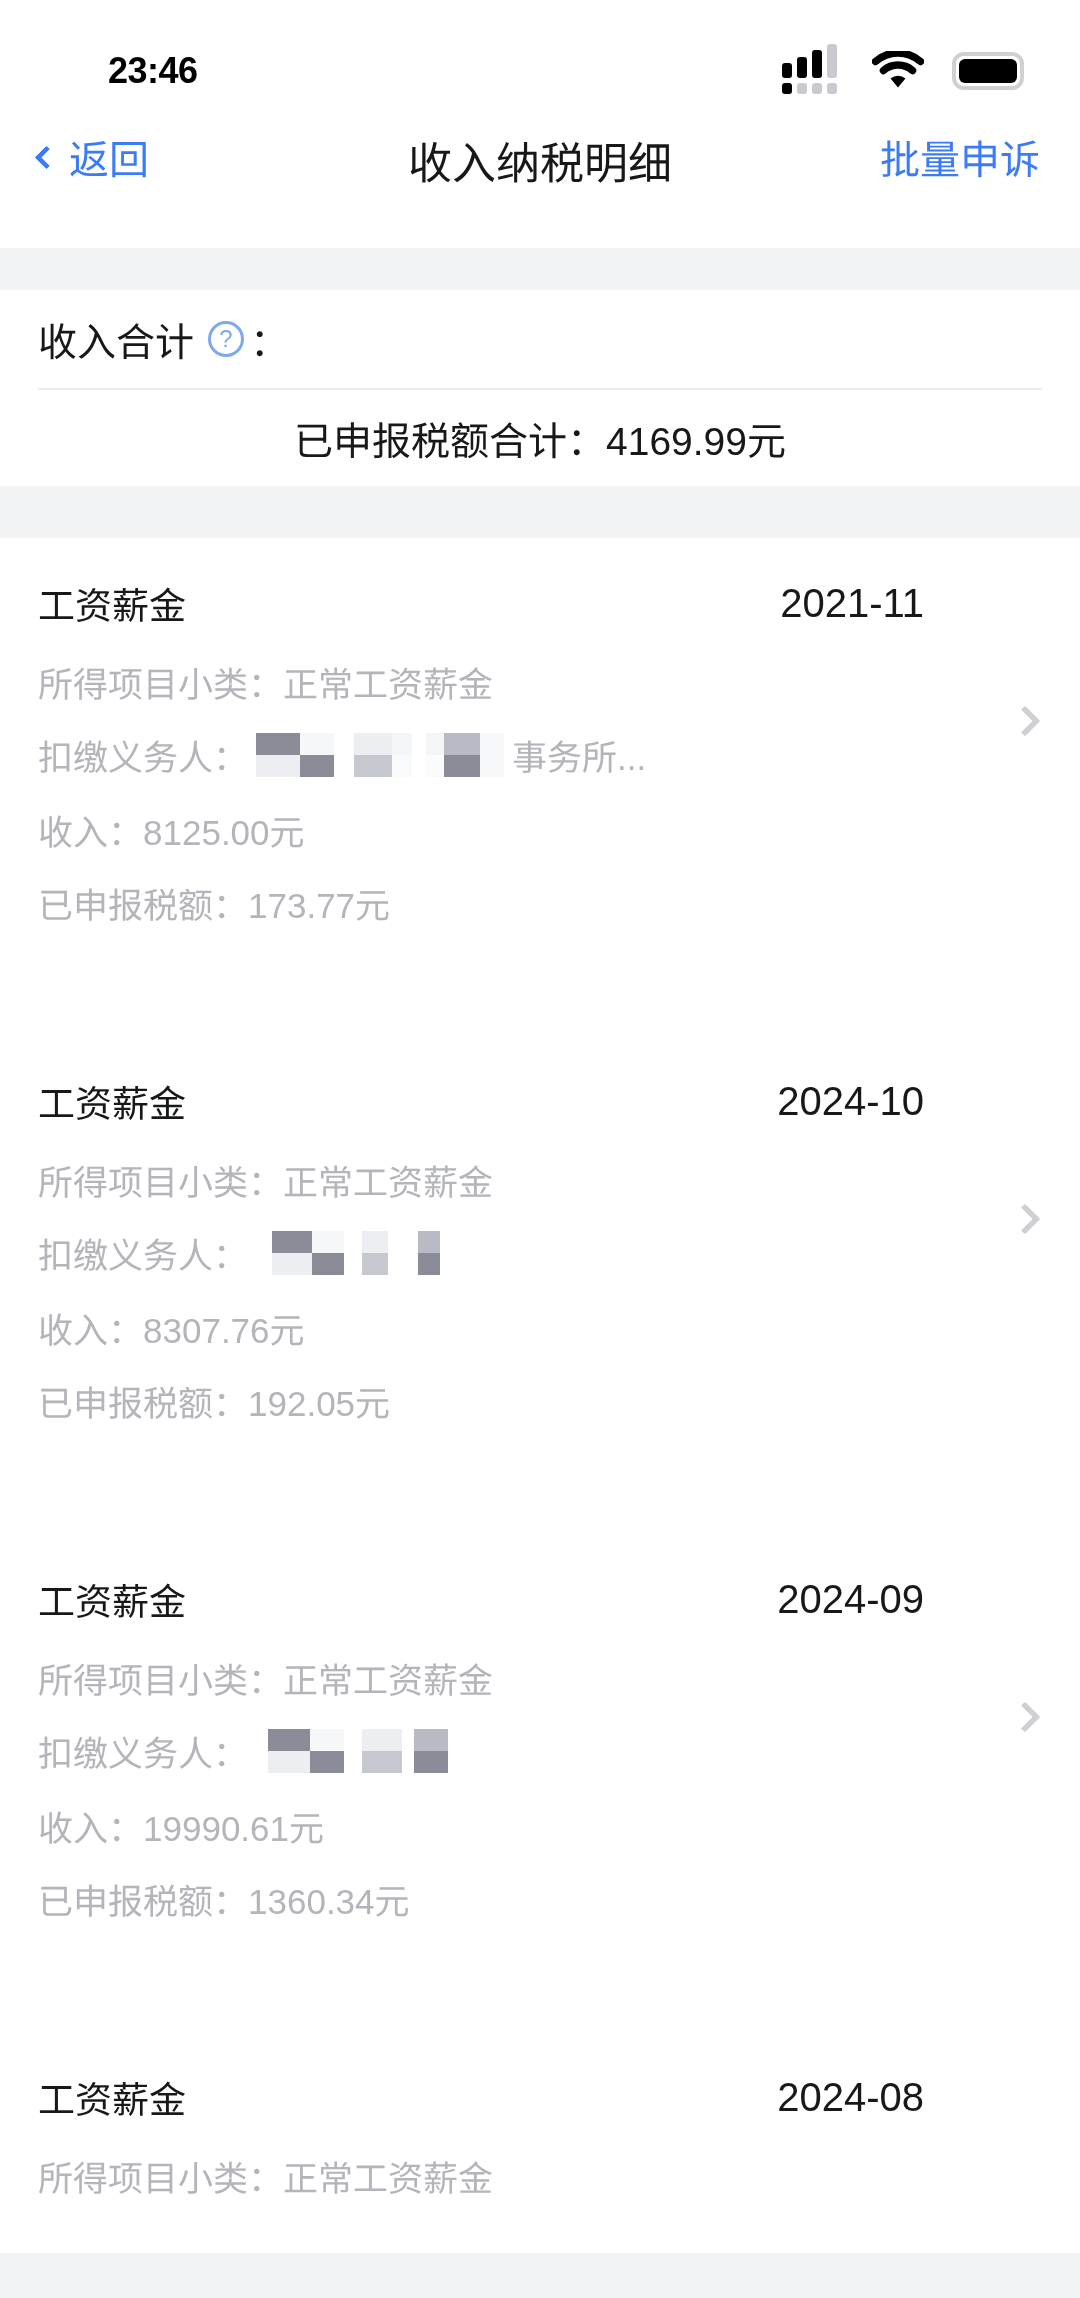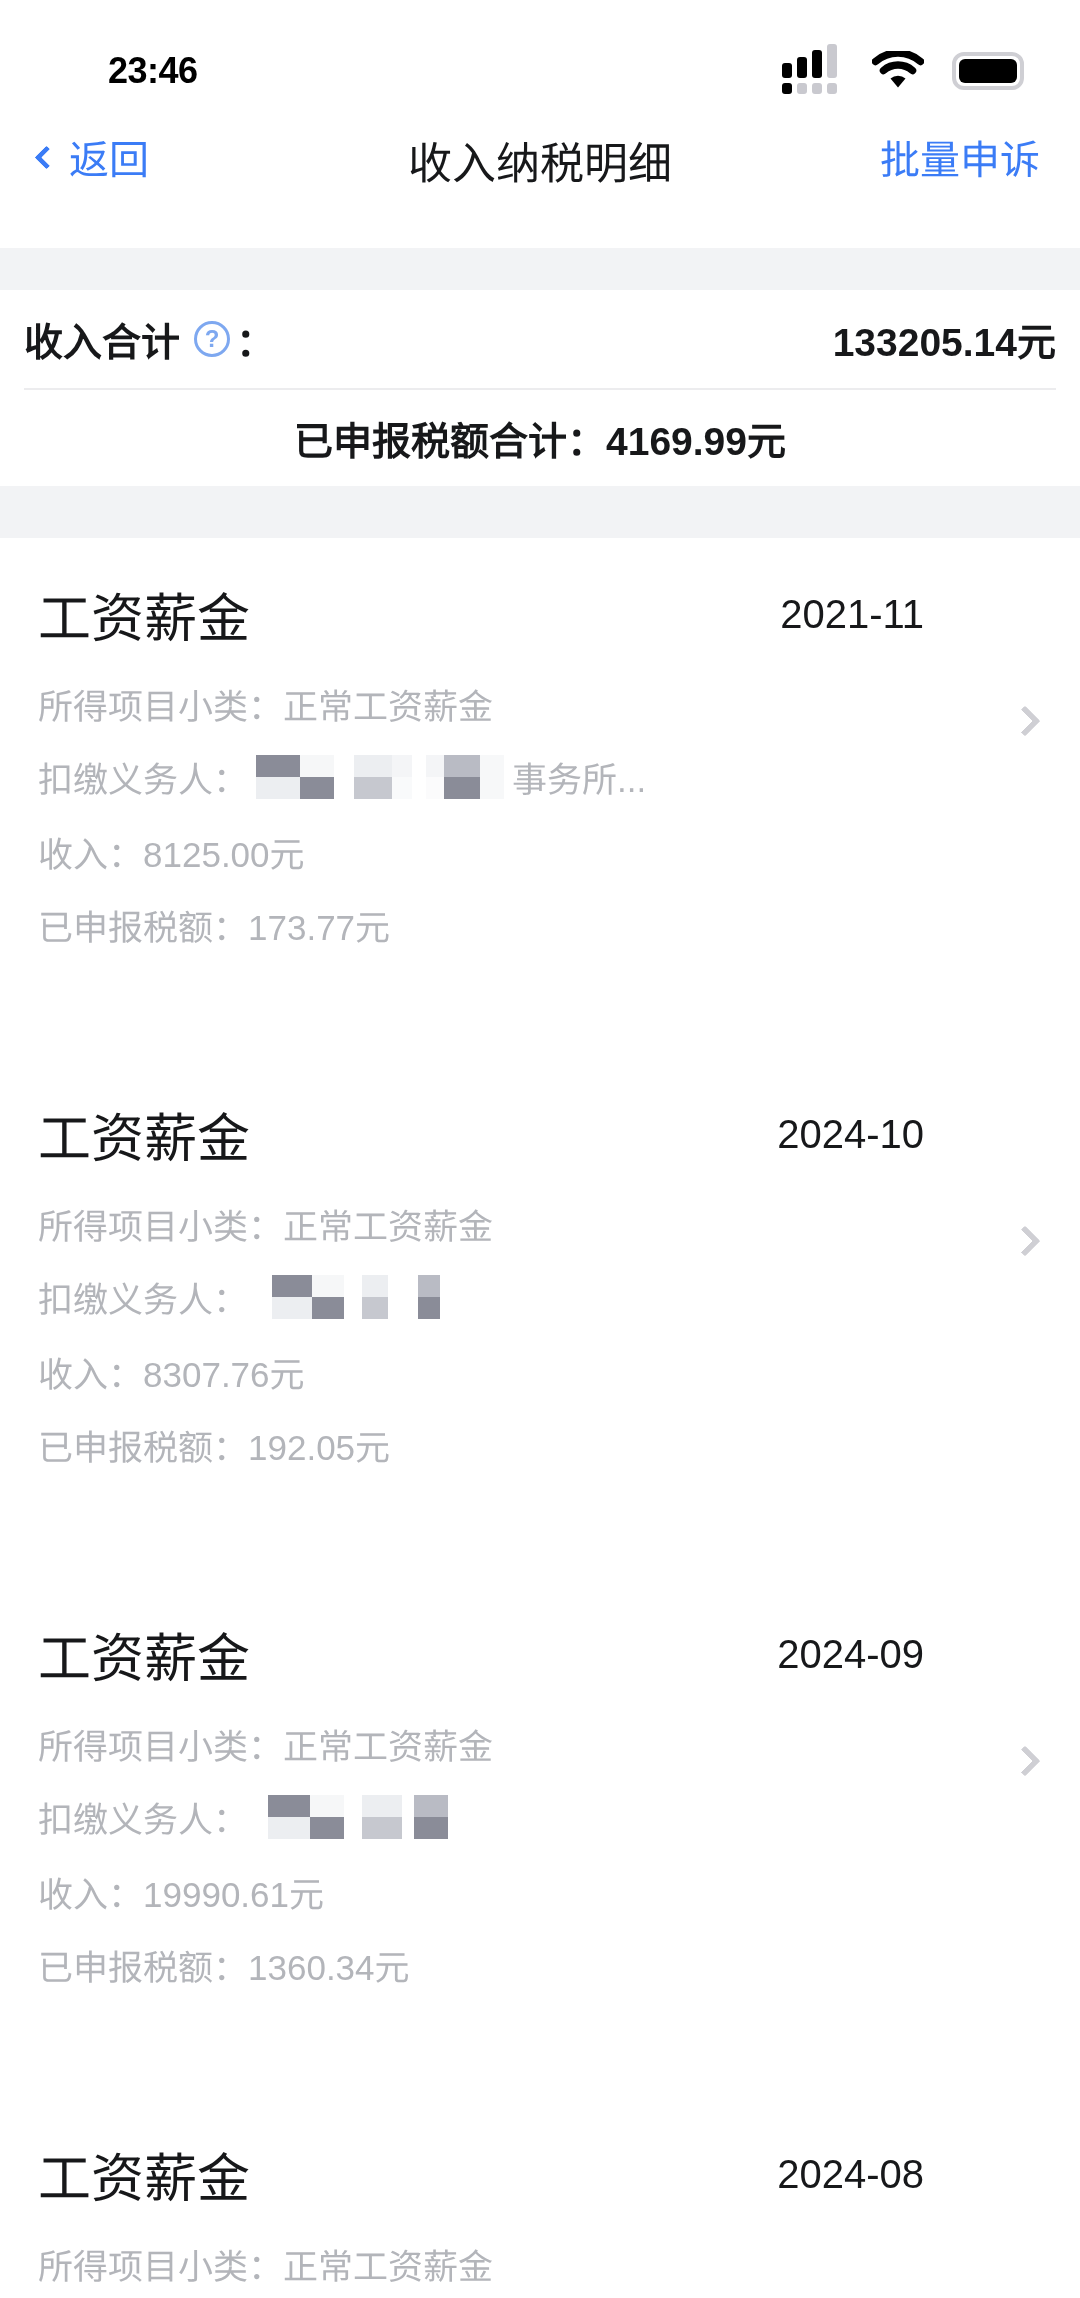--- a/index.html
+++ b/index.html
@@ -59,38 +59,38 @@
   }
   .nav-action { color:#3b7cf6; font-size:40px; position:relative; z-index:2; }
   .navwrap { position:relative; }
 
   
   .gap { background:#f2f3f5; }
   .gap-top { height:42px; }
   .gap-mid { height:52px; }
 
   
-  .summary { background:#ffffff; padding:0 24px;font-weight:bold; }
+  .summary { background:#ffffff; padding:0 38px; }
   .sum-row {
     height:98px; display:flex; align-items:center; justify-content:space-between;
   }
   .sum-row + .sum-row { border-top:2px solid #ececee;justify-content:center; }
   .sum-label { display:flex; align-items:center; font-size:39px; color:#17181a; }
   .help-icon {
     display:inline-flex; align-items:center; justify-content:center;
     width:36px; height:36px; border:3px solid #7ea8f0; border-radius:50%;
     color:#7ea8f0; font-size:24px; margin:0 6px 0 14px; line-height:1;
   }
   .sum-value { font-size:39px; color:#17181a; }
 
   
   .list { background:#ffffff; }
   .item { position:relative; padding:38px 38px 30px 38px; }
   .item-head { display:flex; align-items:center; justify-content:space-between; margin-bottom:26px; }
-  .item-title { font-size:53px; color:#17181a; }
+  .item-title { font-size:37px; color:#17181a; }
   .item-date { font-size:40px; color:#17181a; margin-right:118px; }
   .item-line { font-size:35px; color:#b3b5ba; margin-bottom:22px; display:flex; align-items:center; }
   .item-line.payer { margin-bottom:24px; }
   .payer-text { color:#b3b5ba; }
 
   
   .mosaic { display:inline-flex; align-items:center; margin:0 8px; height:44px; }
   .mcell { display:inline-block; }
   .mcol { display:inline-flex; flex-direction:column; }
 
@@ -149,21 +149,20 @@
   <div class="gap gap-top"></div>
 
   <div class="summary">
 
     <div class="sum-row">
       <div class="sum-label">
         <span>收入合计</span>
         <span class="help-icon">?</span>
         <span>：</span>
       </div>
-      <div class="sum-value">133205.14元</div>
     </div>
 
     <div class="sum-row">
       <div class="sum-label">
         <span>已申报税额合计</span>
         <span>：</span>
       </div>
       <div class="sum-value">4169.99元</div>
     </div>
 

